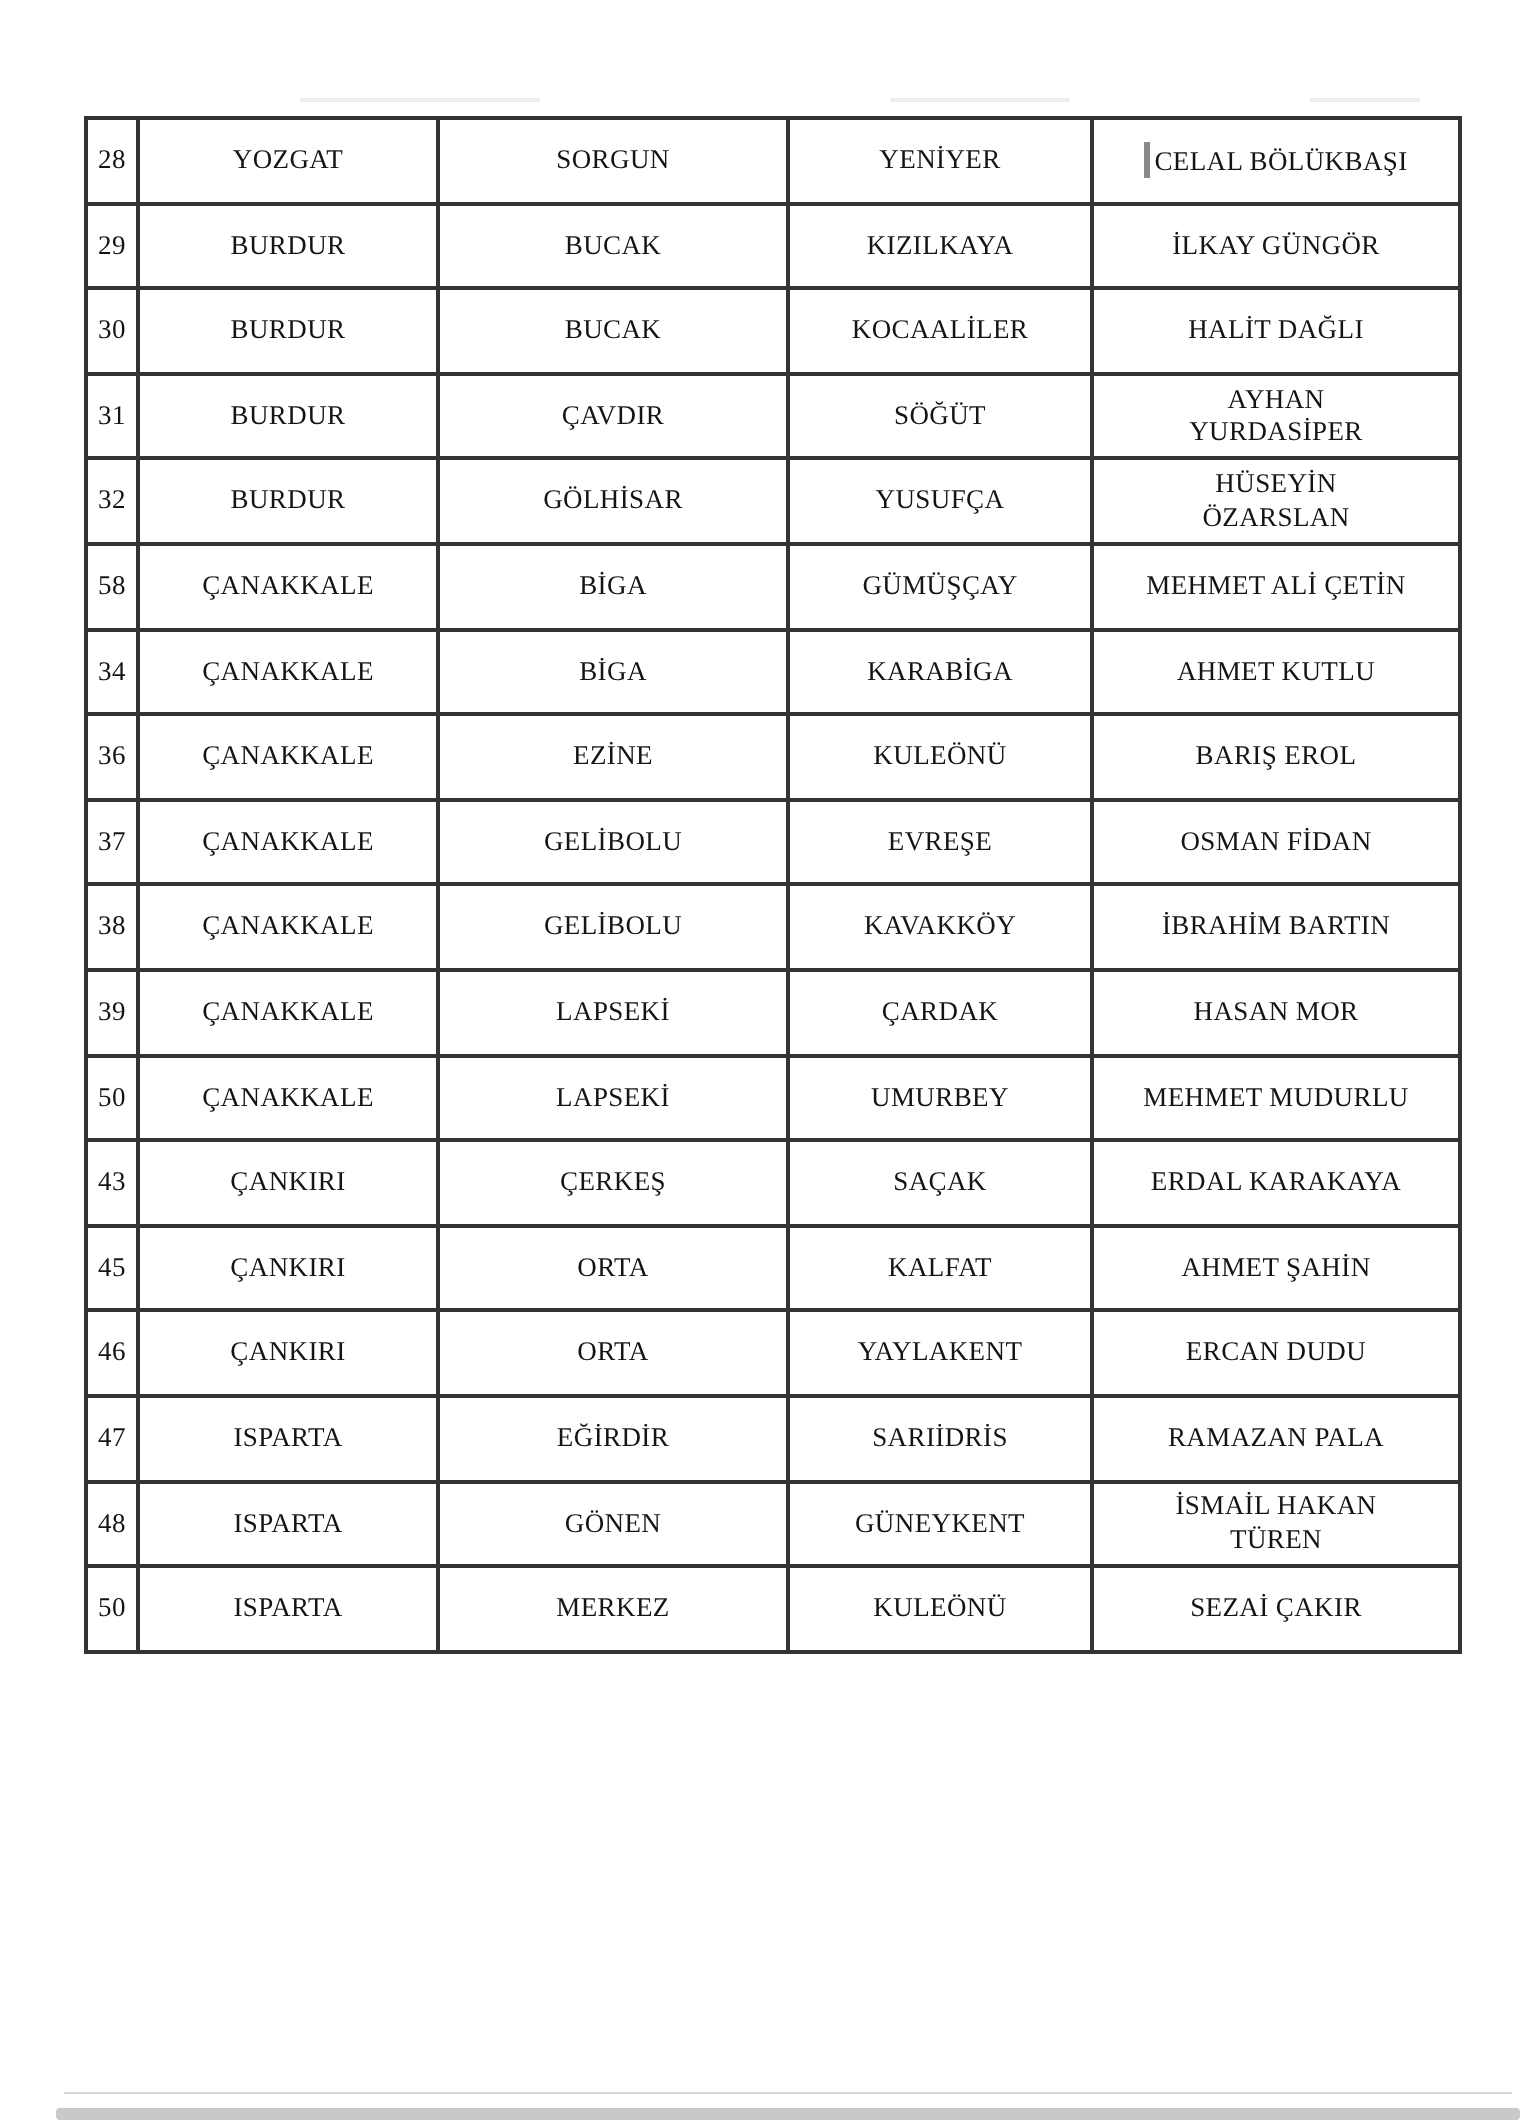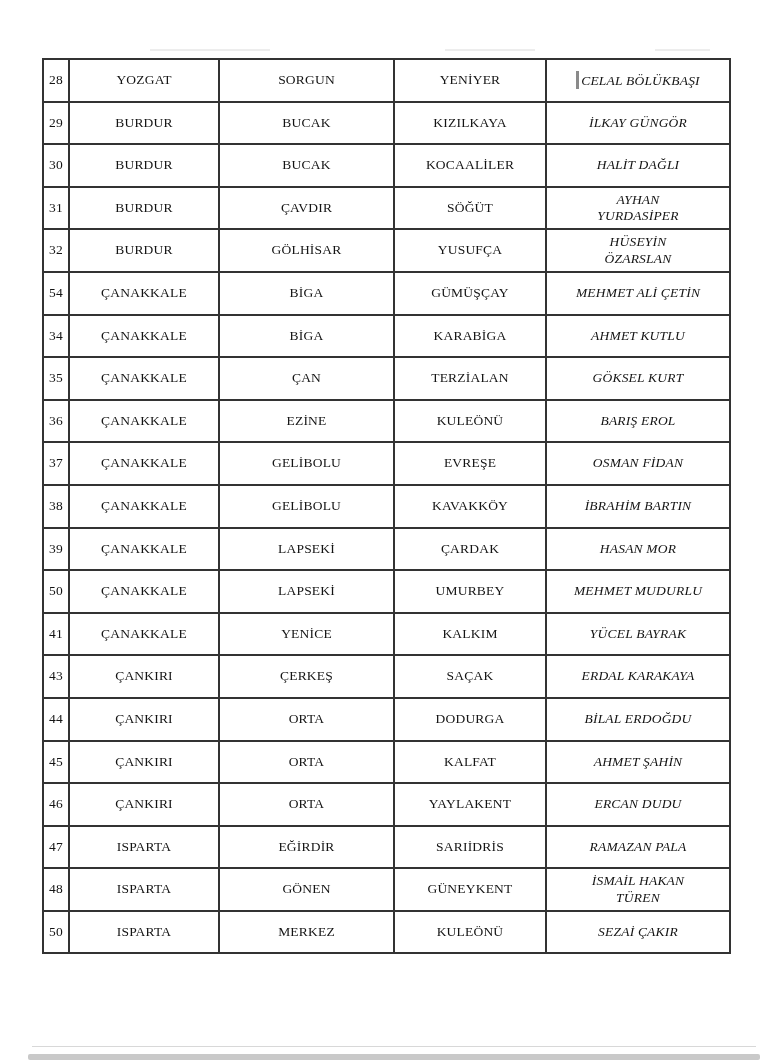--- a/index.html
+++ b/index.html
@@ -25,21 +25,21 @@
     text-align: center;
     vertical-align: middle;
     font-size: 13.5px;
     line-height: 1.22;
     color: #141414;
     letter-spacing: 0.2px;
     overflow: hidden;
   }
   td.c-no { font-size: 13px; padding: 1px 1px; }
   td.c-name { white-space: normal; }
-  td.c-name .name-text { white-space: pre-line; font-style: italic; }
+  td.c-name .name-text { white-space: pre-line; }
 
   .cursor-bar {
     display: inline-block;
     width: 3px; height: 18px;
     background: #8a8a8a;
     vertical-align: -4px;
     margin-right: 2px;
   }
 
   .ghost-mark {
@@ -115,42 +115,35 @@
   <tr>
     <td class="c-no">32</td>
     <td class="c-province">BURDUR</td>
     <td class="c-district">GÖLHİSAR</td>
     <td class="c-locality">YUSUFÇA</td>
     <td class="c-name"><span class="name-text">HÜSEYİN
 ÖZARSLAN</span></td>
   </tr>
 
   <tr>
-    <td class="c-no">54</td>
+    <td class="c-no">58</td>
     <td class="c-province">ÇANAKKALE</td>
     <td class="c-district">BİGA</td>
     <td class="c-locality">GÜMÜŞÇAY</td>
     <td class="c-name"><span class="name-text">MEHMET ALİ ÇETİN</span></td>
   </tr>
 
   <tr>
     <td class="c-no">34</td>
     <td class="c-province">ÇANAKKALE</td>
     <td class="c-district">BİGA</td>
     <td class="c-locality">KARABİGA</td>
     <td class="c-name"><span class="name-text">AHMET KUTLU</span></td>
   </tr>
 
-  <tr>
-    <td class="c-no">35</td>
-    <td class="c-province">ÇANAKKALE</td>
-    <td class="c-district">ÇAN</td>
-    <td class="c-locality">TERZİALAN</td>
-    <td class="c-name"><span class="name-text">GÖKSEL KURT</span></td>
-  </tr>
 
   <tr>
     <td class="c-no">36</td>
     <td class="c-province">ÇANAKKALE</td>
     <td class="c-district">EZİNE</td>
     <td class="c-locality">KULEÖNÜ</td>
     <td class="c-name"><span class="name-text">BARIŞ EROL</span></td>
   </tr>
 
   <tr>
@@ -178,44 +171,30 @@
   </tr>
 
   <tr>
     <td class="c-no">50</td>
     <td class="c-province">ÇANAKKALE</td>
     <td class="c-district">LAPSEKİ</td>
     <td class="c-locality">UMURBEY</td>
     <td class="c-name"><span class="name-text">MEHMET MUDURLU</span></td>
   </tr>
 
-  <tr>
-    <td class="c-no">41</td>
-    <td class="c-province">ÇANAKKALE</td>
-    <td class="c-district">YENİCE</td>
-    <td class="c-locality">KALKIM</td>
-    <td class="c-name"><span class="name-text">YÜCEL BAYRAK</span></td>
-  </tr>
 
 
   <tr>
     <td class="c-no">43</td>
     <td class="c-province">ÇANKIRI</td>
     <td class="c-district">ÇERKEŞ</td>
     <td class="c-locality">SAÇAK</td>
     <td class="c-name"><span class="name-text">ERDAL KARAKAYA</span></td>
   </tr>
 
-  <tr>
-    <td class="c-no">44</td>
-    <td class="c-province">ÇANKIRI</td>
-    <td class="c-district">ORTA</td>
-    <td class="c-locality">DODURGA</td>
-    <td class="c-name"><span class="name-text">BİLAL ERDOĞDU</span></td>
-  </tr>
 
   <tr>
     <td class="c-no">45</td>
     <td class="c-province">ÇANKIRI</td>
     <td class="c-district">ORTA</td>
     <td class="c-locality">KALFAT</td>
     <td class="c-name"><span class="name-text">AHMET ŞAHİN</span></td>
   </tr>
 
   <tr>

